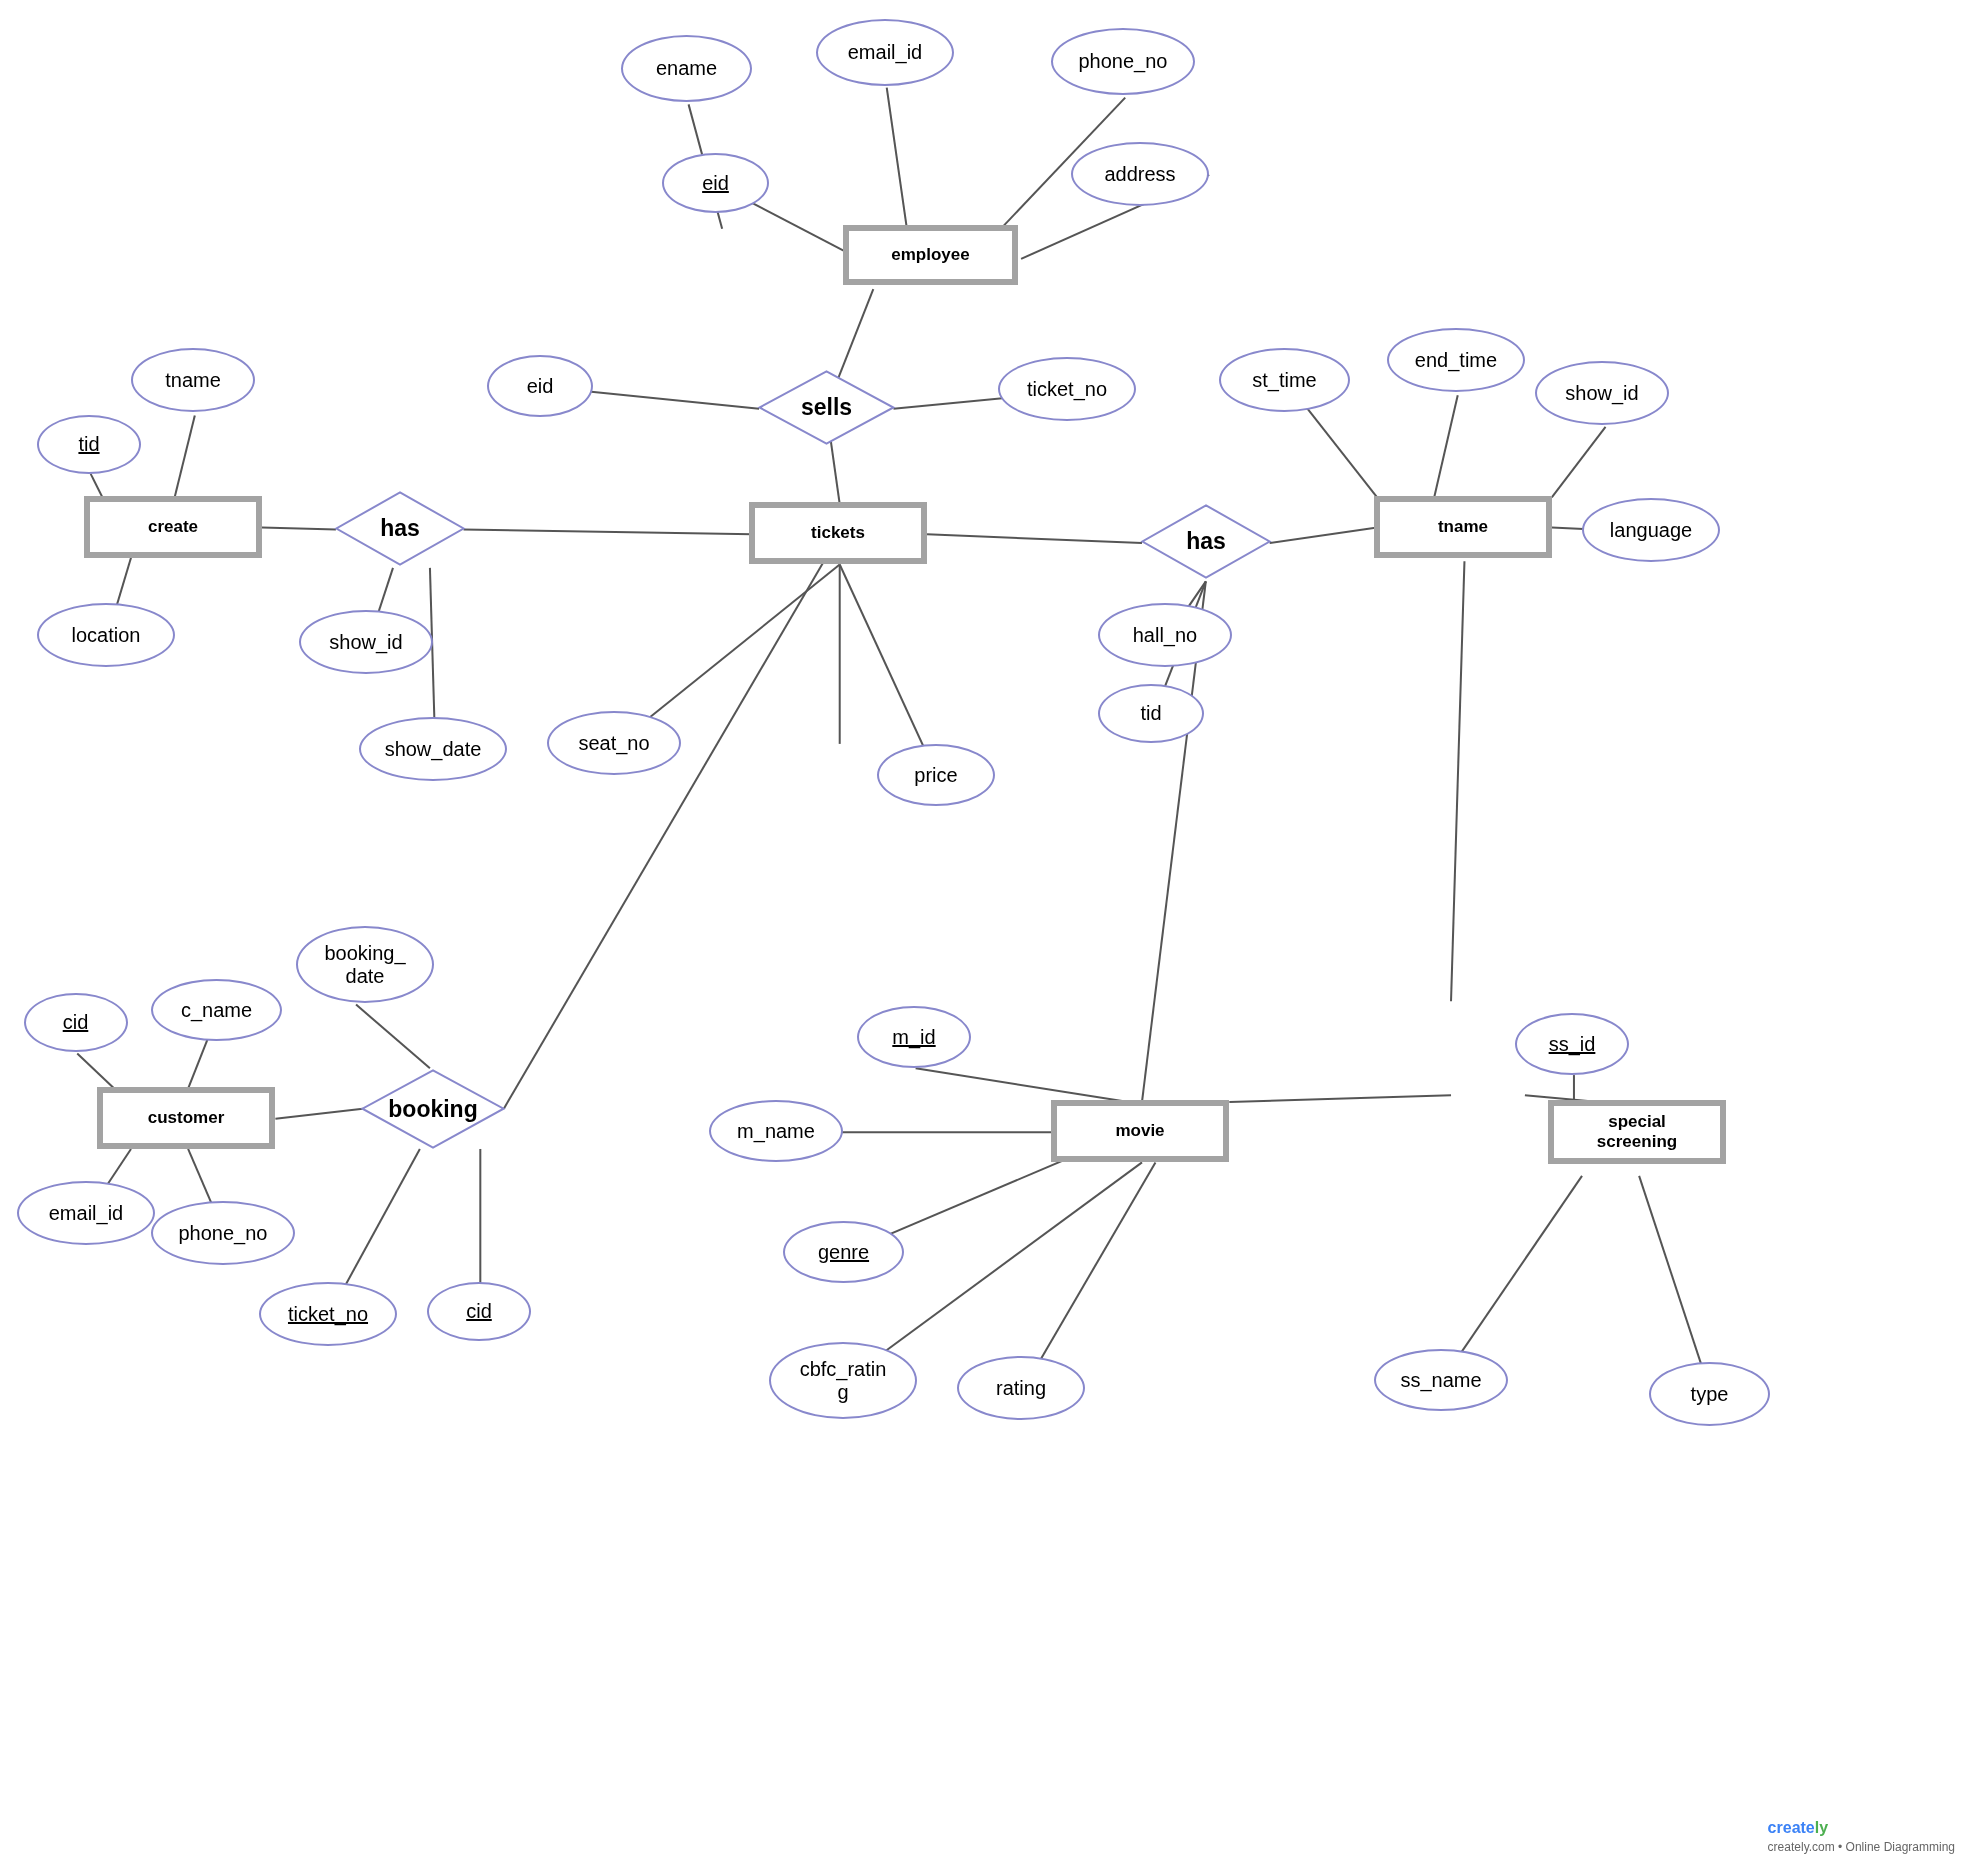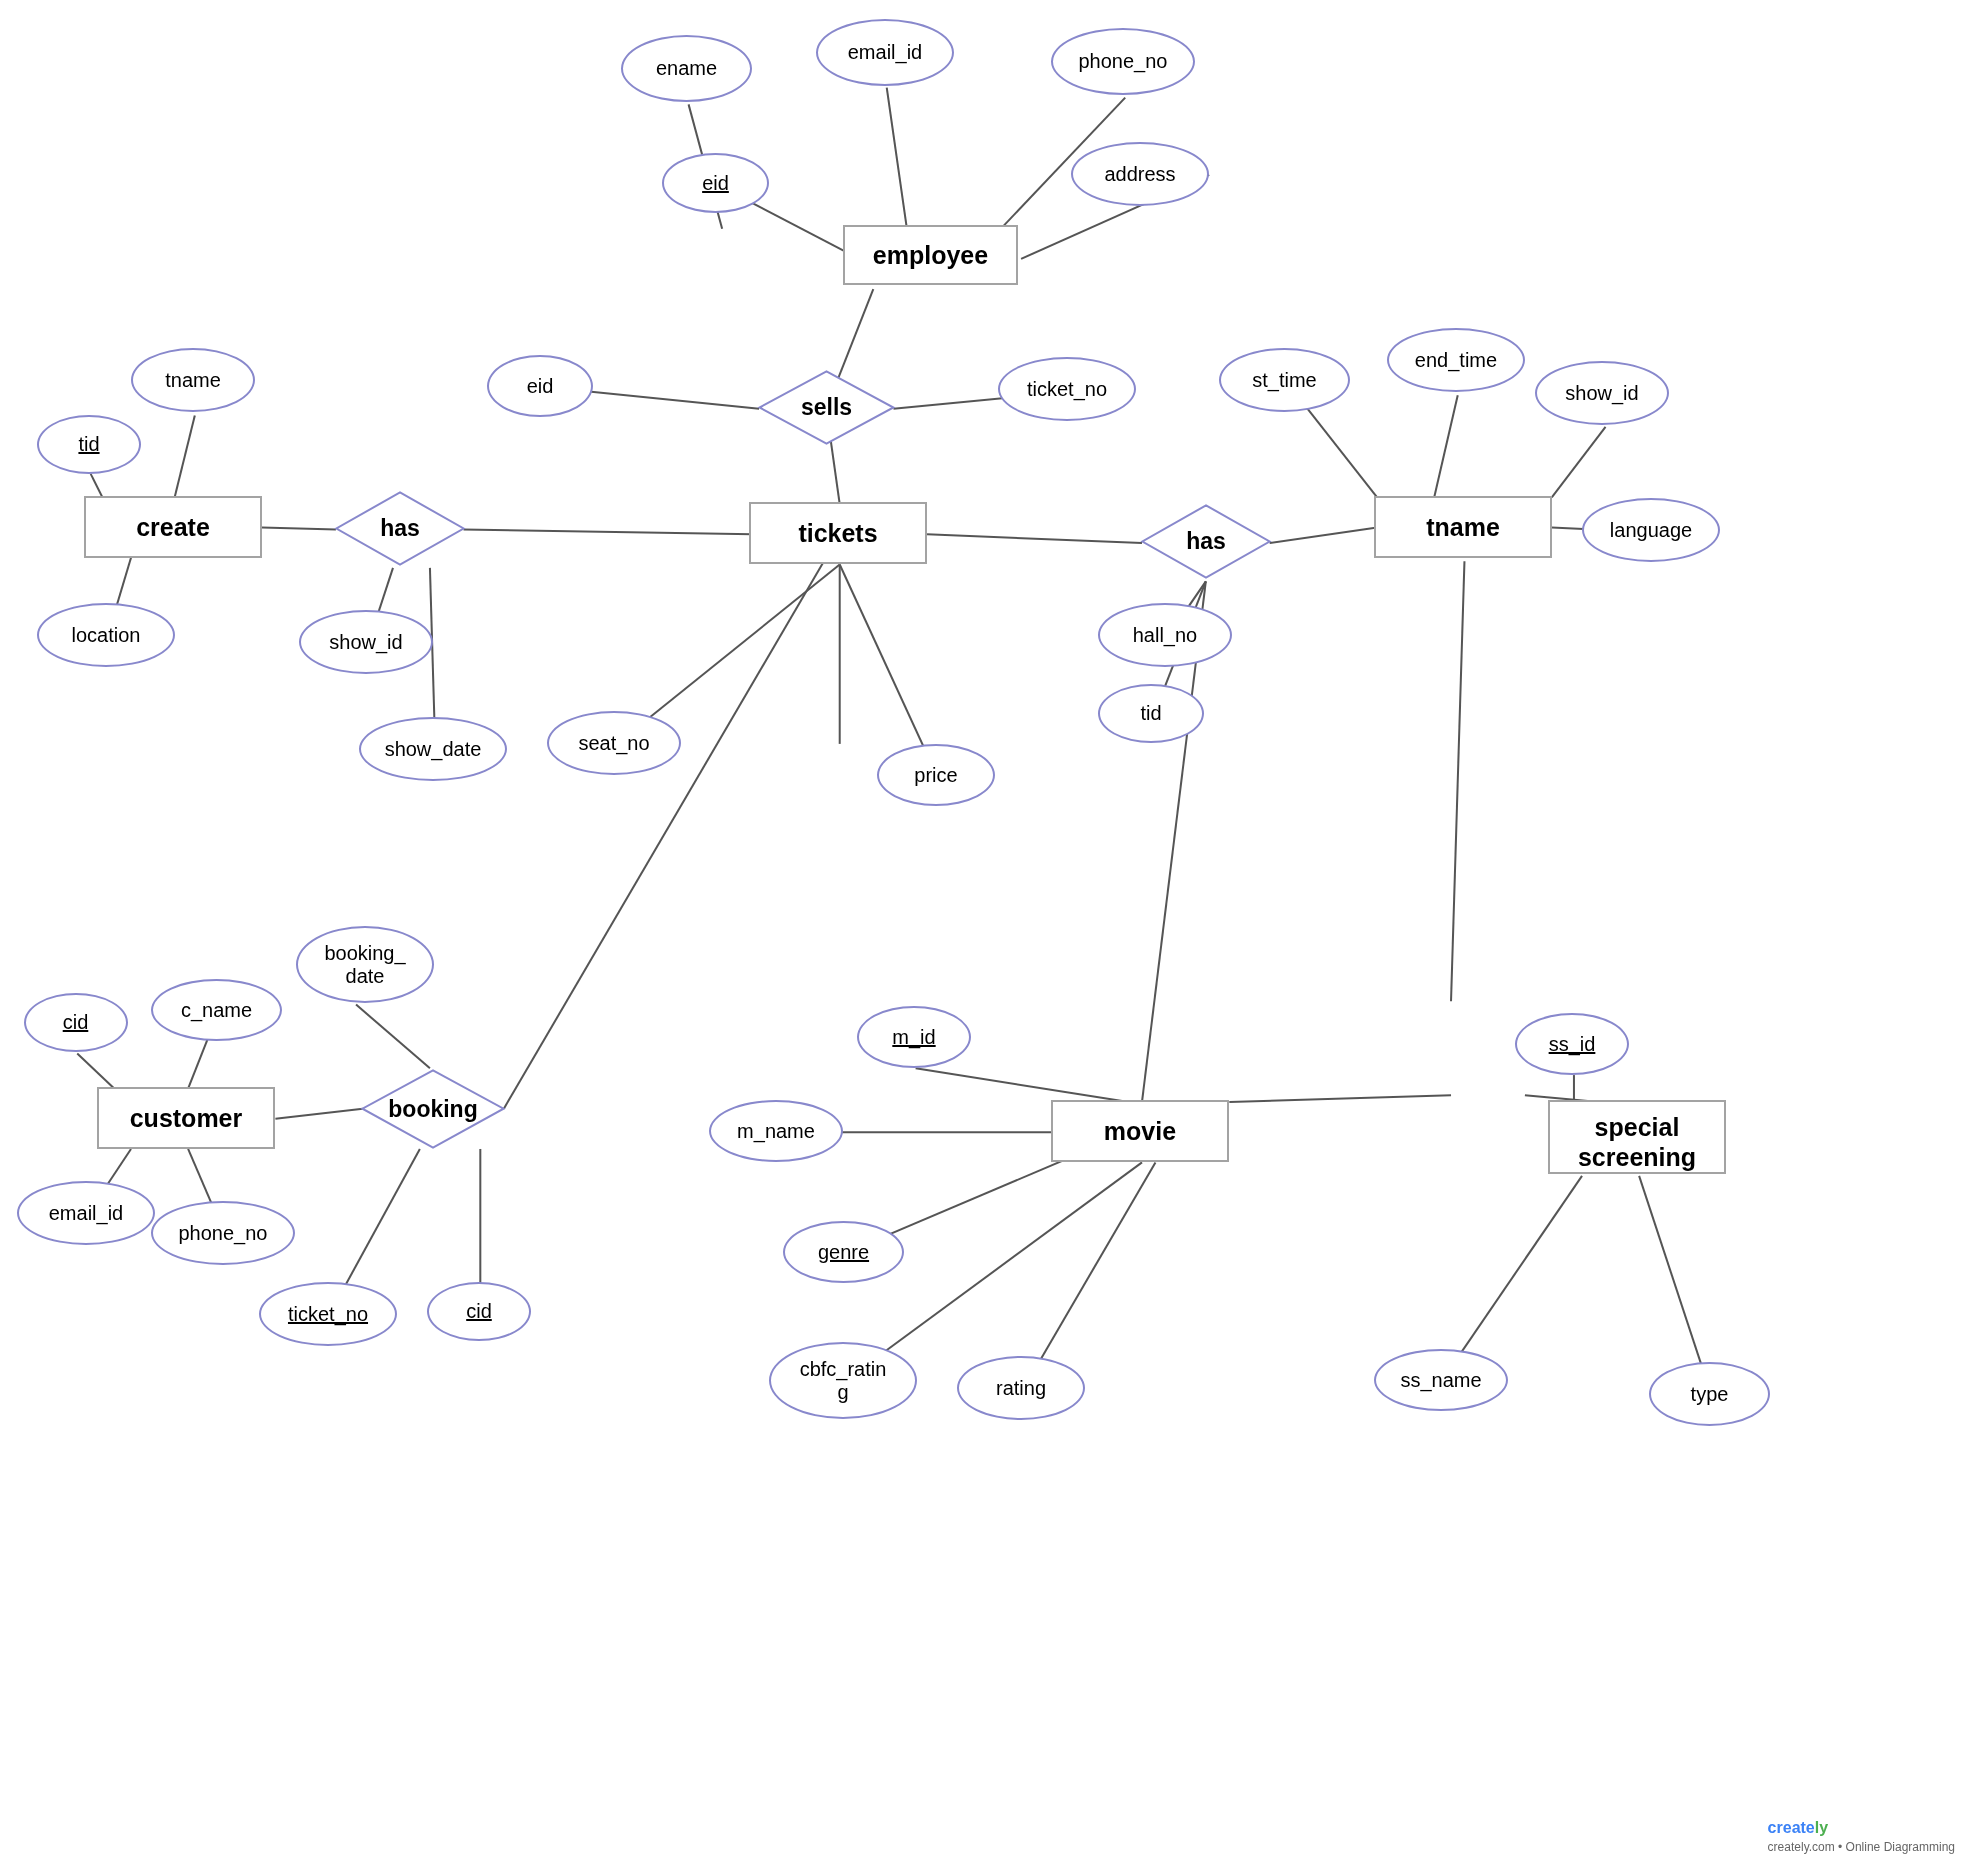--- a/index.html
+++ b/index.html
@@ -20,26 +20,26 @@
     svg.lines {
       position: absolute;
       top: 0; left: 0;
       width: 1975px;
       height: 1868px;
       pointer-events: none;
     }
     
     .entity {
       position: absolute;
-      border: 2px solid #a3a3a3;
+      border: 6px solid #a3a3a3;
       background: white;
       display: flex;
       align-items: center;
       justify-content: center;
-      font-size: 25px;
+      font-size: 17px;
       font-weight: bold;
       text-align: center;
     }
     
     .attr {
       position: absolute;
       border: 2px solid #8888cc;
       background: white;
       border-radius: 50%;
       display: flex;
@@ -175,21 +175,21 @@
   </div>
 
   <div class="entity" style="left:97px; top:1087px; width:178px; height:62px;">
     <span>customer</span>
   </div>
 
   <div class="entity" style="left:1051px; top:1100px; width:178px; height:62px;">
     <span>movie</span>
   </div>
 
-  <div class="entity" style="left:1548px; top:1100px; width:178px; height:74px; line-height:1.2;align-items:flex-end;">
+  <div class="entity" style="left:1548px; top:1100px; width:178px; height:64px; line-height:1.2;">
     <span style="white-space:pre;">special
 screening</span>
   </div>
 
   <div class="attr" style="left:621px; top:35px; width:131px; height:67px;">
     <span>ename</span>
   </div>
 
   <div class="attr" style="left:816px; top:19px; width:138px; height:67px;">
     <span>email_id</span>

